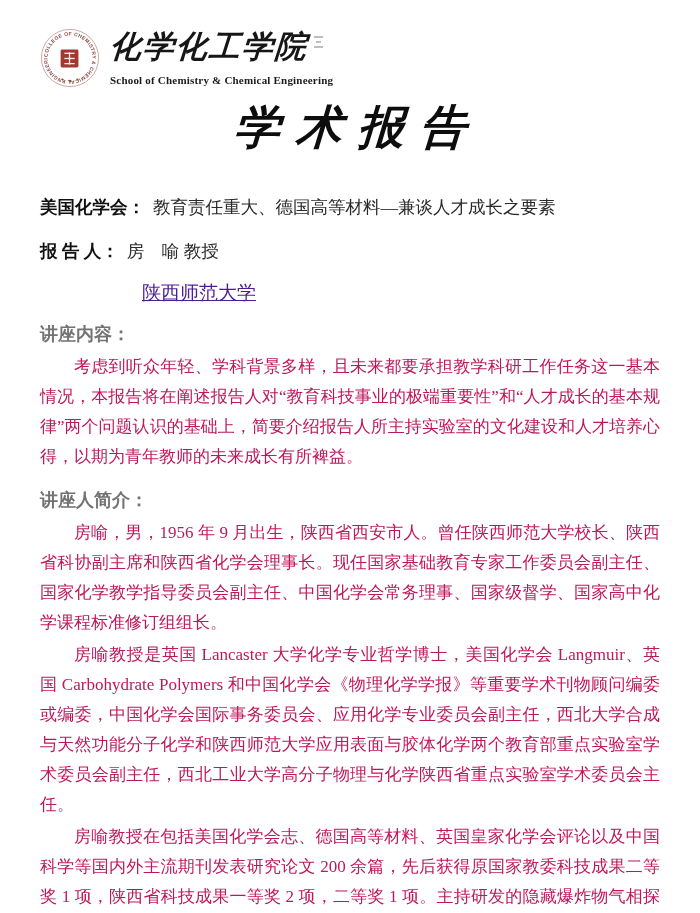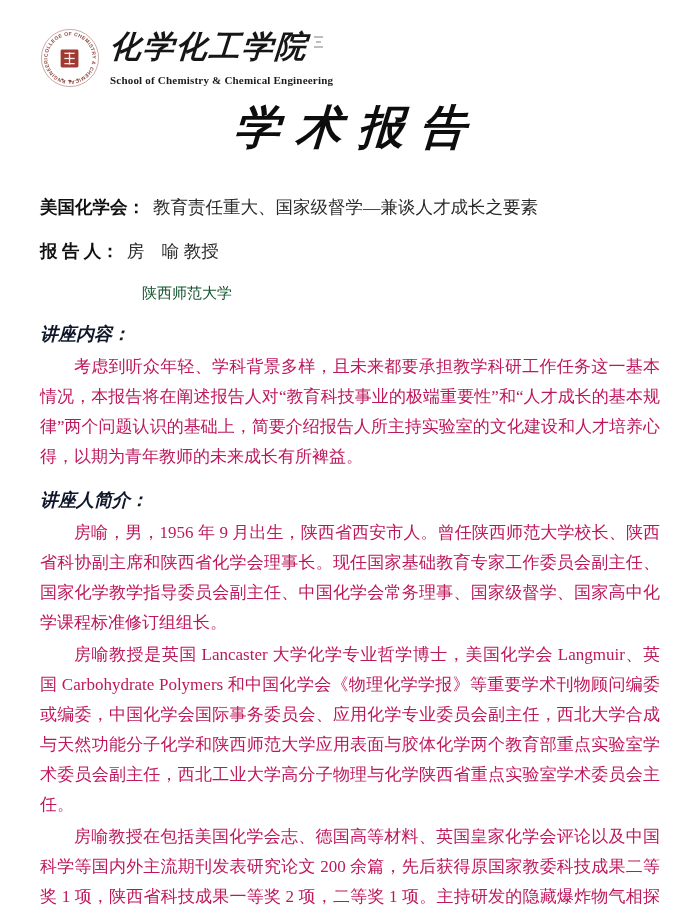--- a/index.html
+++ b/index.html
@@ -80,34 +80,34 @@
     line-height: 26px;
     margin-bottom: 18px;
     color: #2a2a2a;
   }
   .field-label {
     font-weight: bold;
     color: #111111;
     margin-right: 8px;
   }
   .affiliation {
-    font-size: 15px;
+    font-size: 19px;
     line-height: 26px;
     margin: -2px 0 0 102px;
-    color: #14532d;
+    color: #4c1d95;
+    text-decoration: underline;
   }
 
   
   .section-heading {
     font-size: 18px;
     font-weight: bold;
-    color: #0f172a;
+    color: #737373;
     margin: 14px 0 4px 0;
     line-height: 28px;
-    font-style: italic;
   }
   .para {
     font-size: 17px;
     line-height: 30px;
     text-align: justify;
     text-indent: 2em;
     margin: 0 0 2px 0;
     color: #be185d;
   }
 </style>
@@ -146,21 +146,21 @@
         <span class="sig-mark"></span>
       </div>
       <div class="logo-en">School of Chemistry &amp; Chemical Engineering</div>
     </div>
   </header>
 
   <h1 class="doc-title">学术报告</h1>
 
   <div class="fields">
     <div class="field-row">
-      <span class="field-label">美国化学会：</span><span class="field-value">教育责任重大、国家级督学—兼谈人才成长之要素</span>
+      <span class="field-label">美国化学会：</span><span class="field-value">教育责任重大、德国高等材料—兼谈人才成长之要素</span>
     </div>
     <div class="field-row">
       <span class="field-label">报 告 人：</span><span class="field-value">房　喻 教授</span>
     </div>
     <div class="affiliation">陕西师范大学</div>
   </div>
 
   <h2 class="section-heading">讲座内容：</h2>
   <p class="para">考虑到听众年轻、学科背景多样，且未来都要承担教学科研工作任务这一基本情况，本报告将在阐述报告人对“教育科技事业的极端重要性”和“人才成长的基本规律”两个问题认识的基础上，简要介绍报告人所主持实验室的文化建设和人才培养心得，以期为青年教师的未来成长有所裨益。</p>
 

